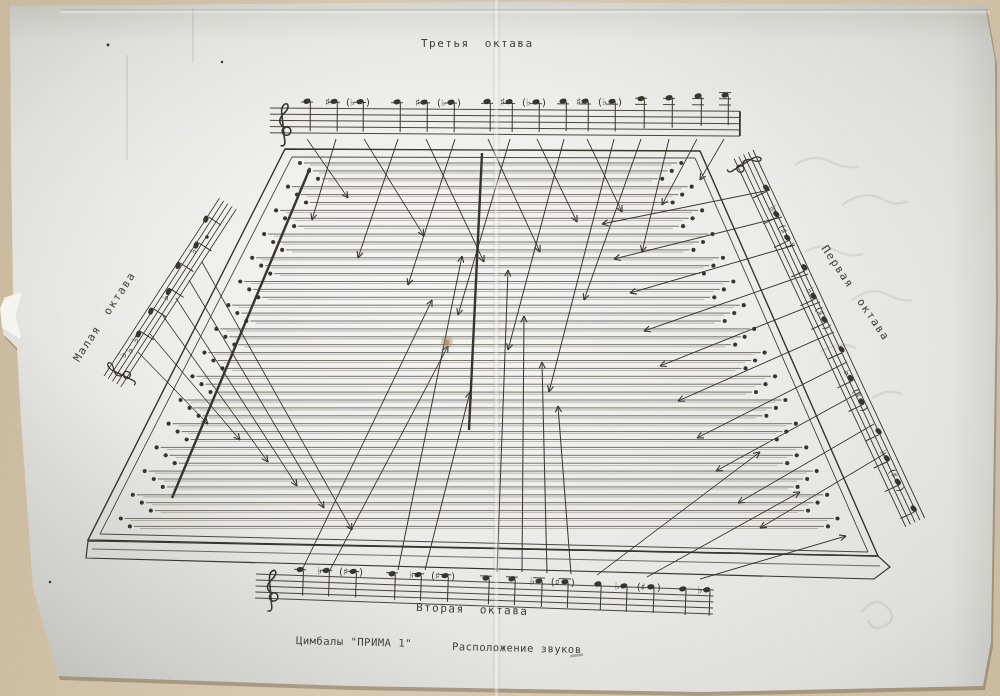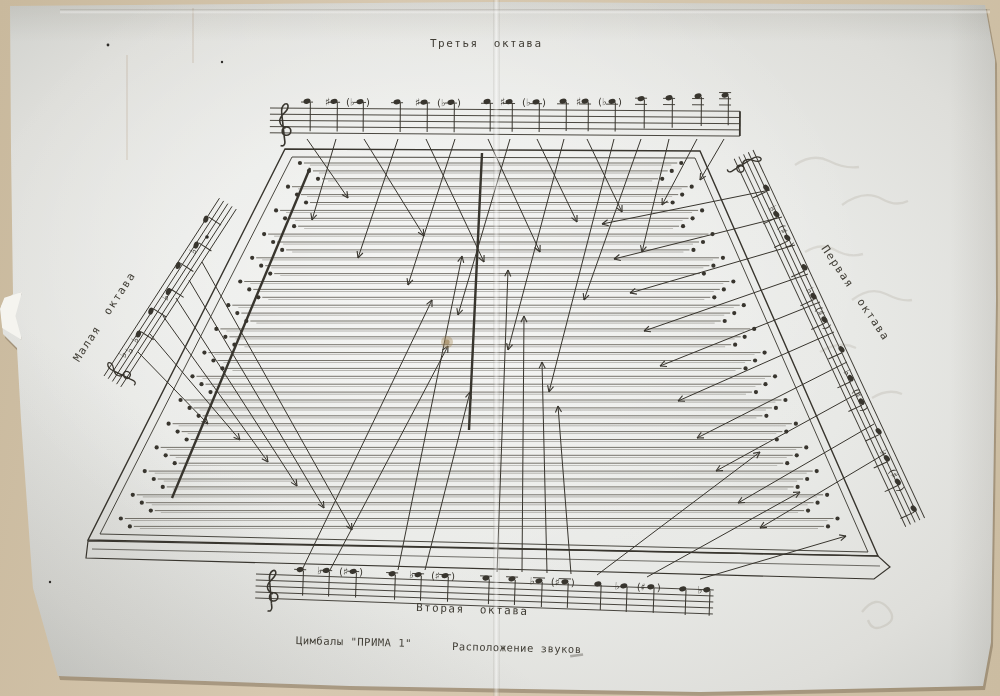--- a/index.html
+++ b/index.html
@@ -594,19 +594,19 @@
       <circle cx="108" cy="45" r="1.4" fill="#2e2c28"></circle>
       <circle cx="222" cy="62" r="1.2" fill="#2e2c28"></circle>
       <circle cx="447" cy="342" r="6" fill="#a98e5e" opacity="0.4"></circle>
       <circle cx="447" cy="342" r="2.6" fill="#8a6b3a" opacity="0.5"></circle>
       <rect x="570" y="655" width="13" height="2.6" fill="#6f6c66" opacity="0.5" transform="rotate(-8 570 655)"></rect>
     </svg>
 
   <div class="crease-v"></div>
   <div class="crease-h"></div>
 
-  <div class="lbl lbl-oct" style="left:430px;top:37px">Третья октава</div>
+  <div class="lbl lbl-oct" style="left:421px;top:37px">Третья октава</div>
   <div class="lbl lbl-oct tilt" style="left:416px;top:601px">Вторая октава</div>
   <div class="lbl lbl-oct rot-left" style="left:76px;top:354px">Малая октава</div>
   <div class="lbl lbl-oct rot-right" style="left:824px;top:240px">Первая октава</div>
   <div class="lbl lbl-cap tilt-s" style="left:296px;top:634px">Цимбалы "ПРИМА 1"</div>
   <div class="lbl lbl-cap tilt-s" style="left:452px;top:640px">Расположение звуков</div>
 </div>
 
 </body></html>

